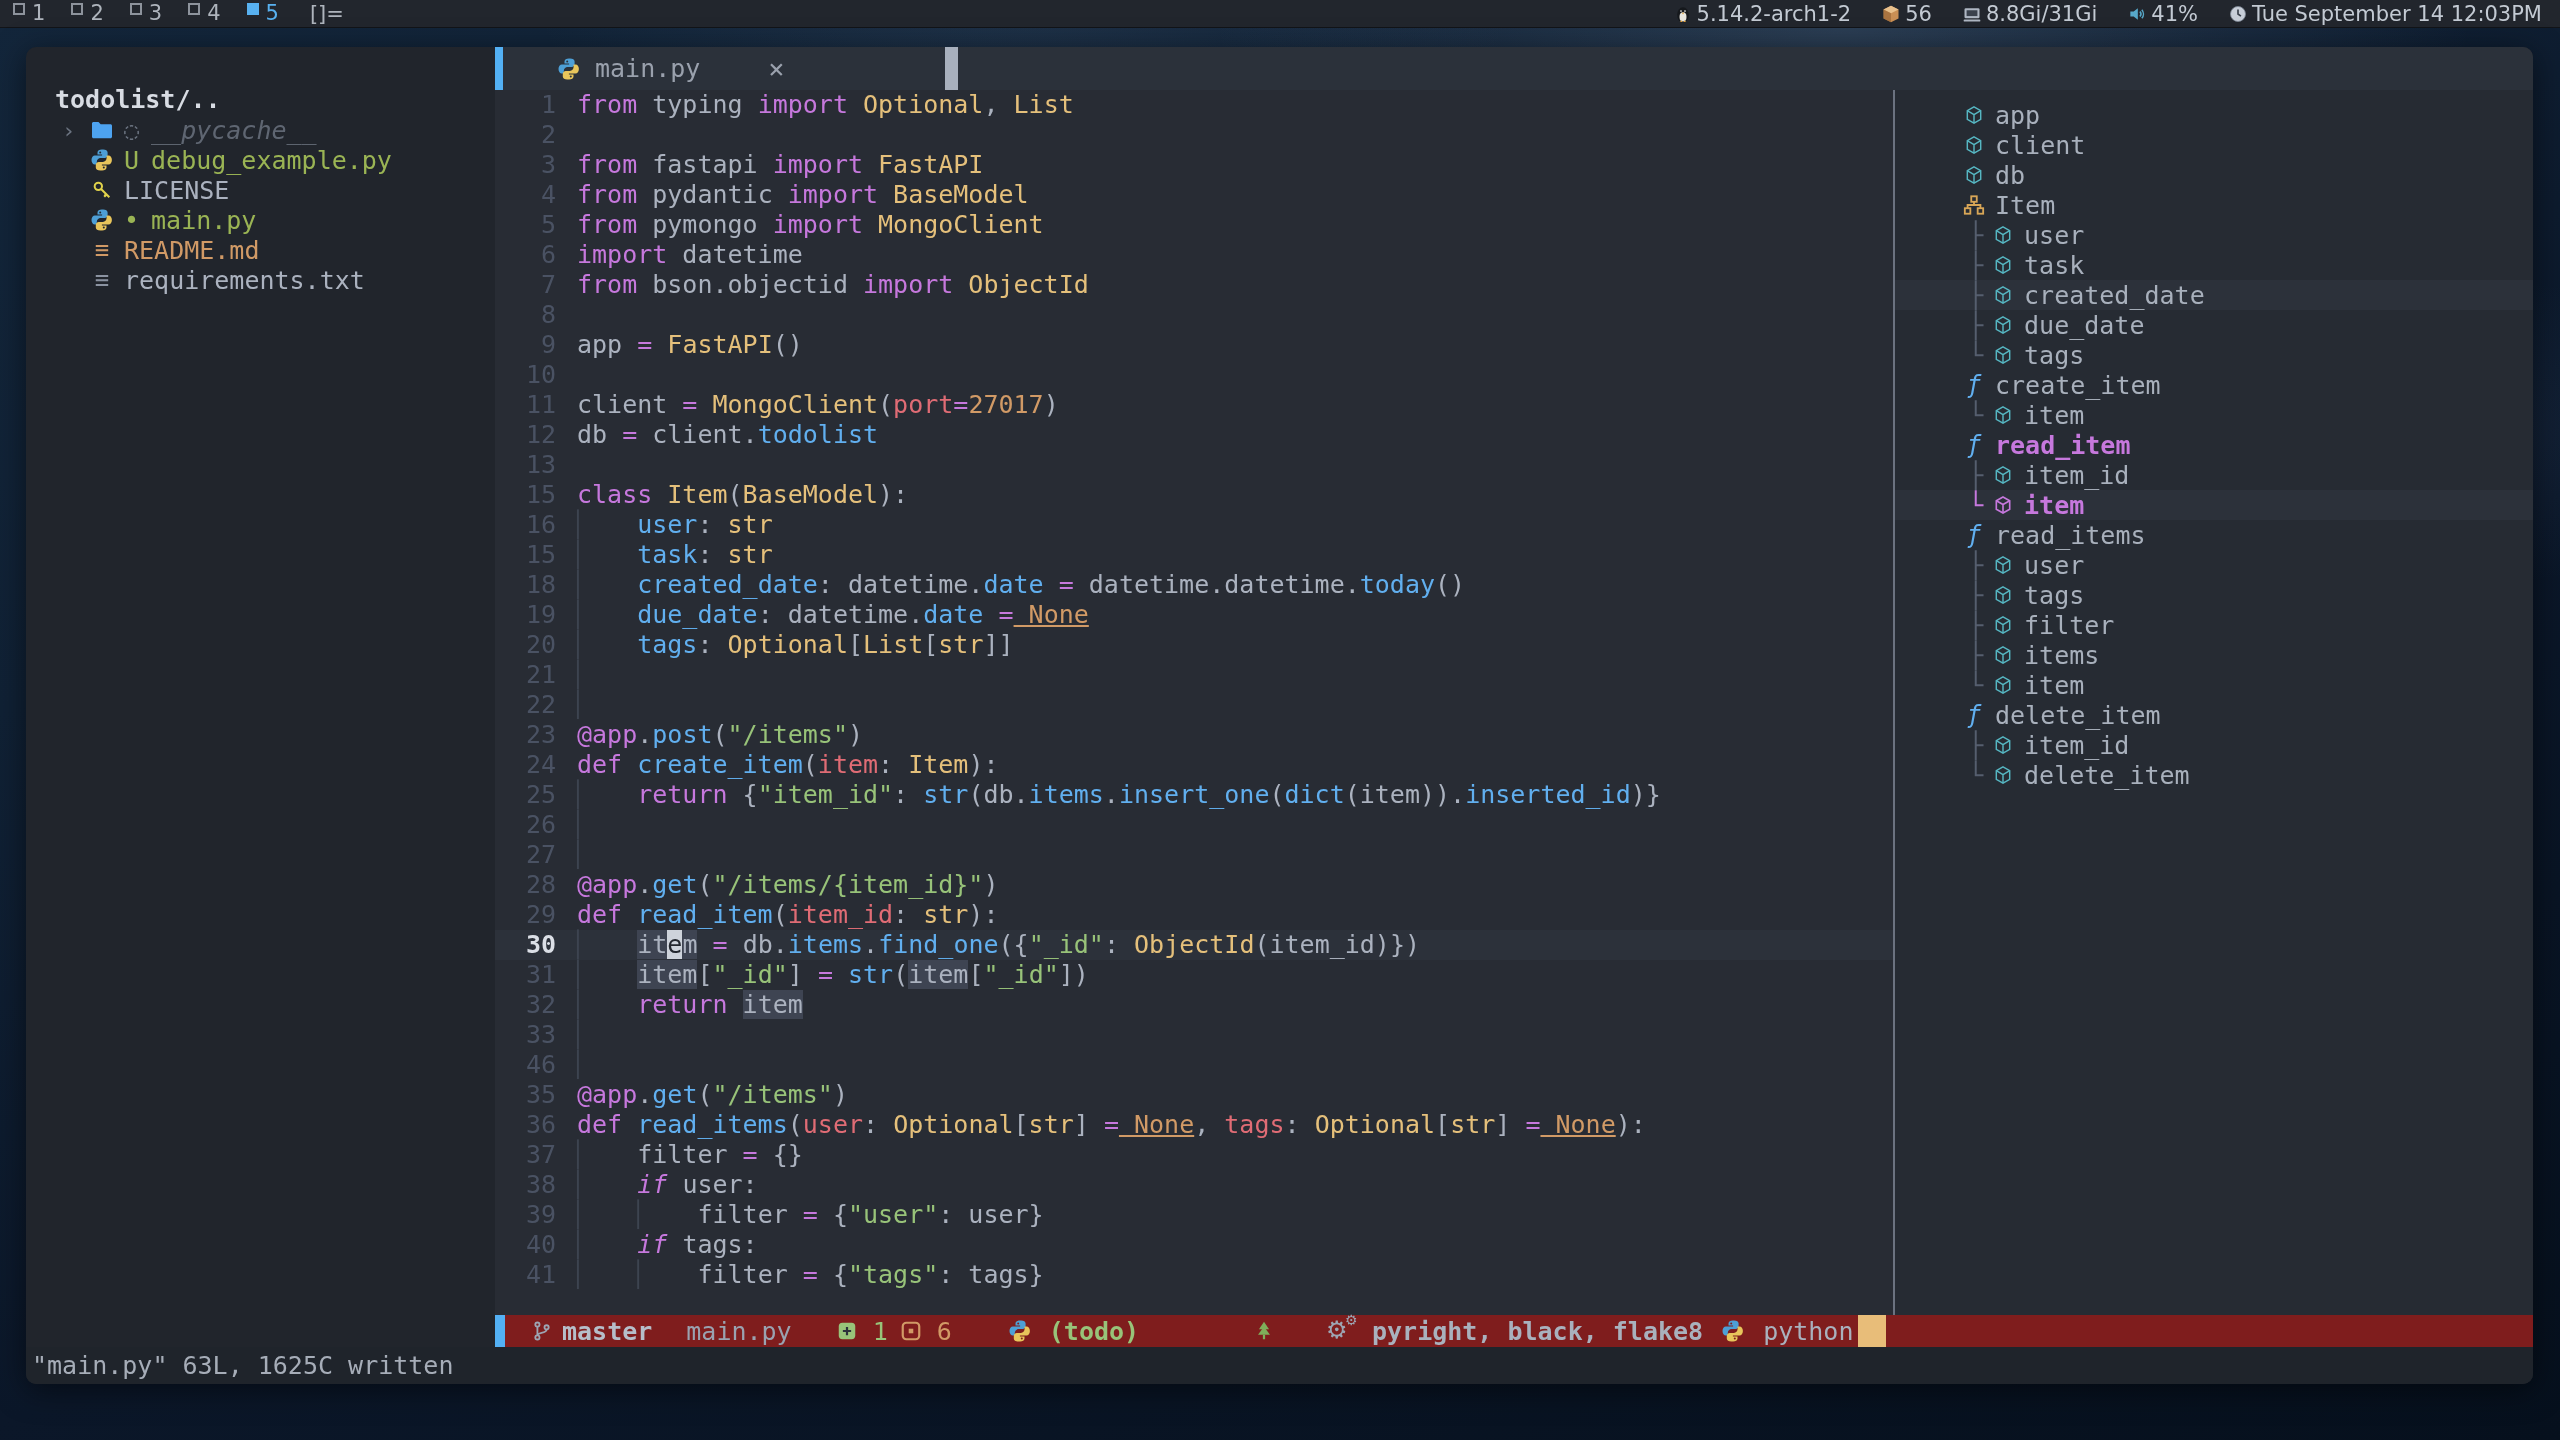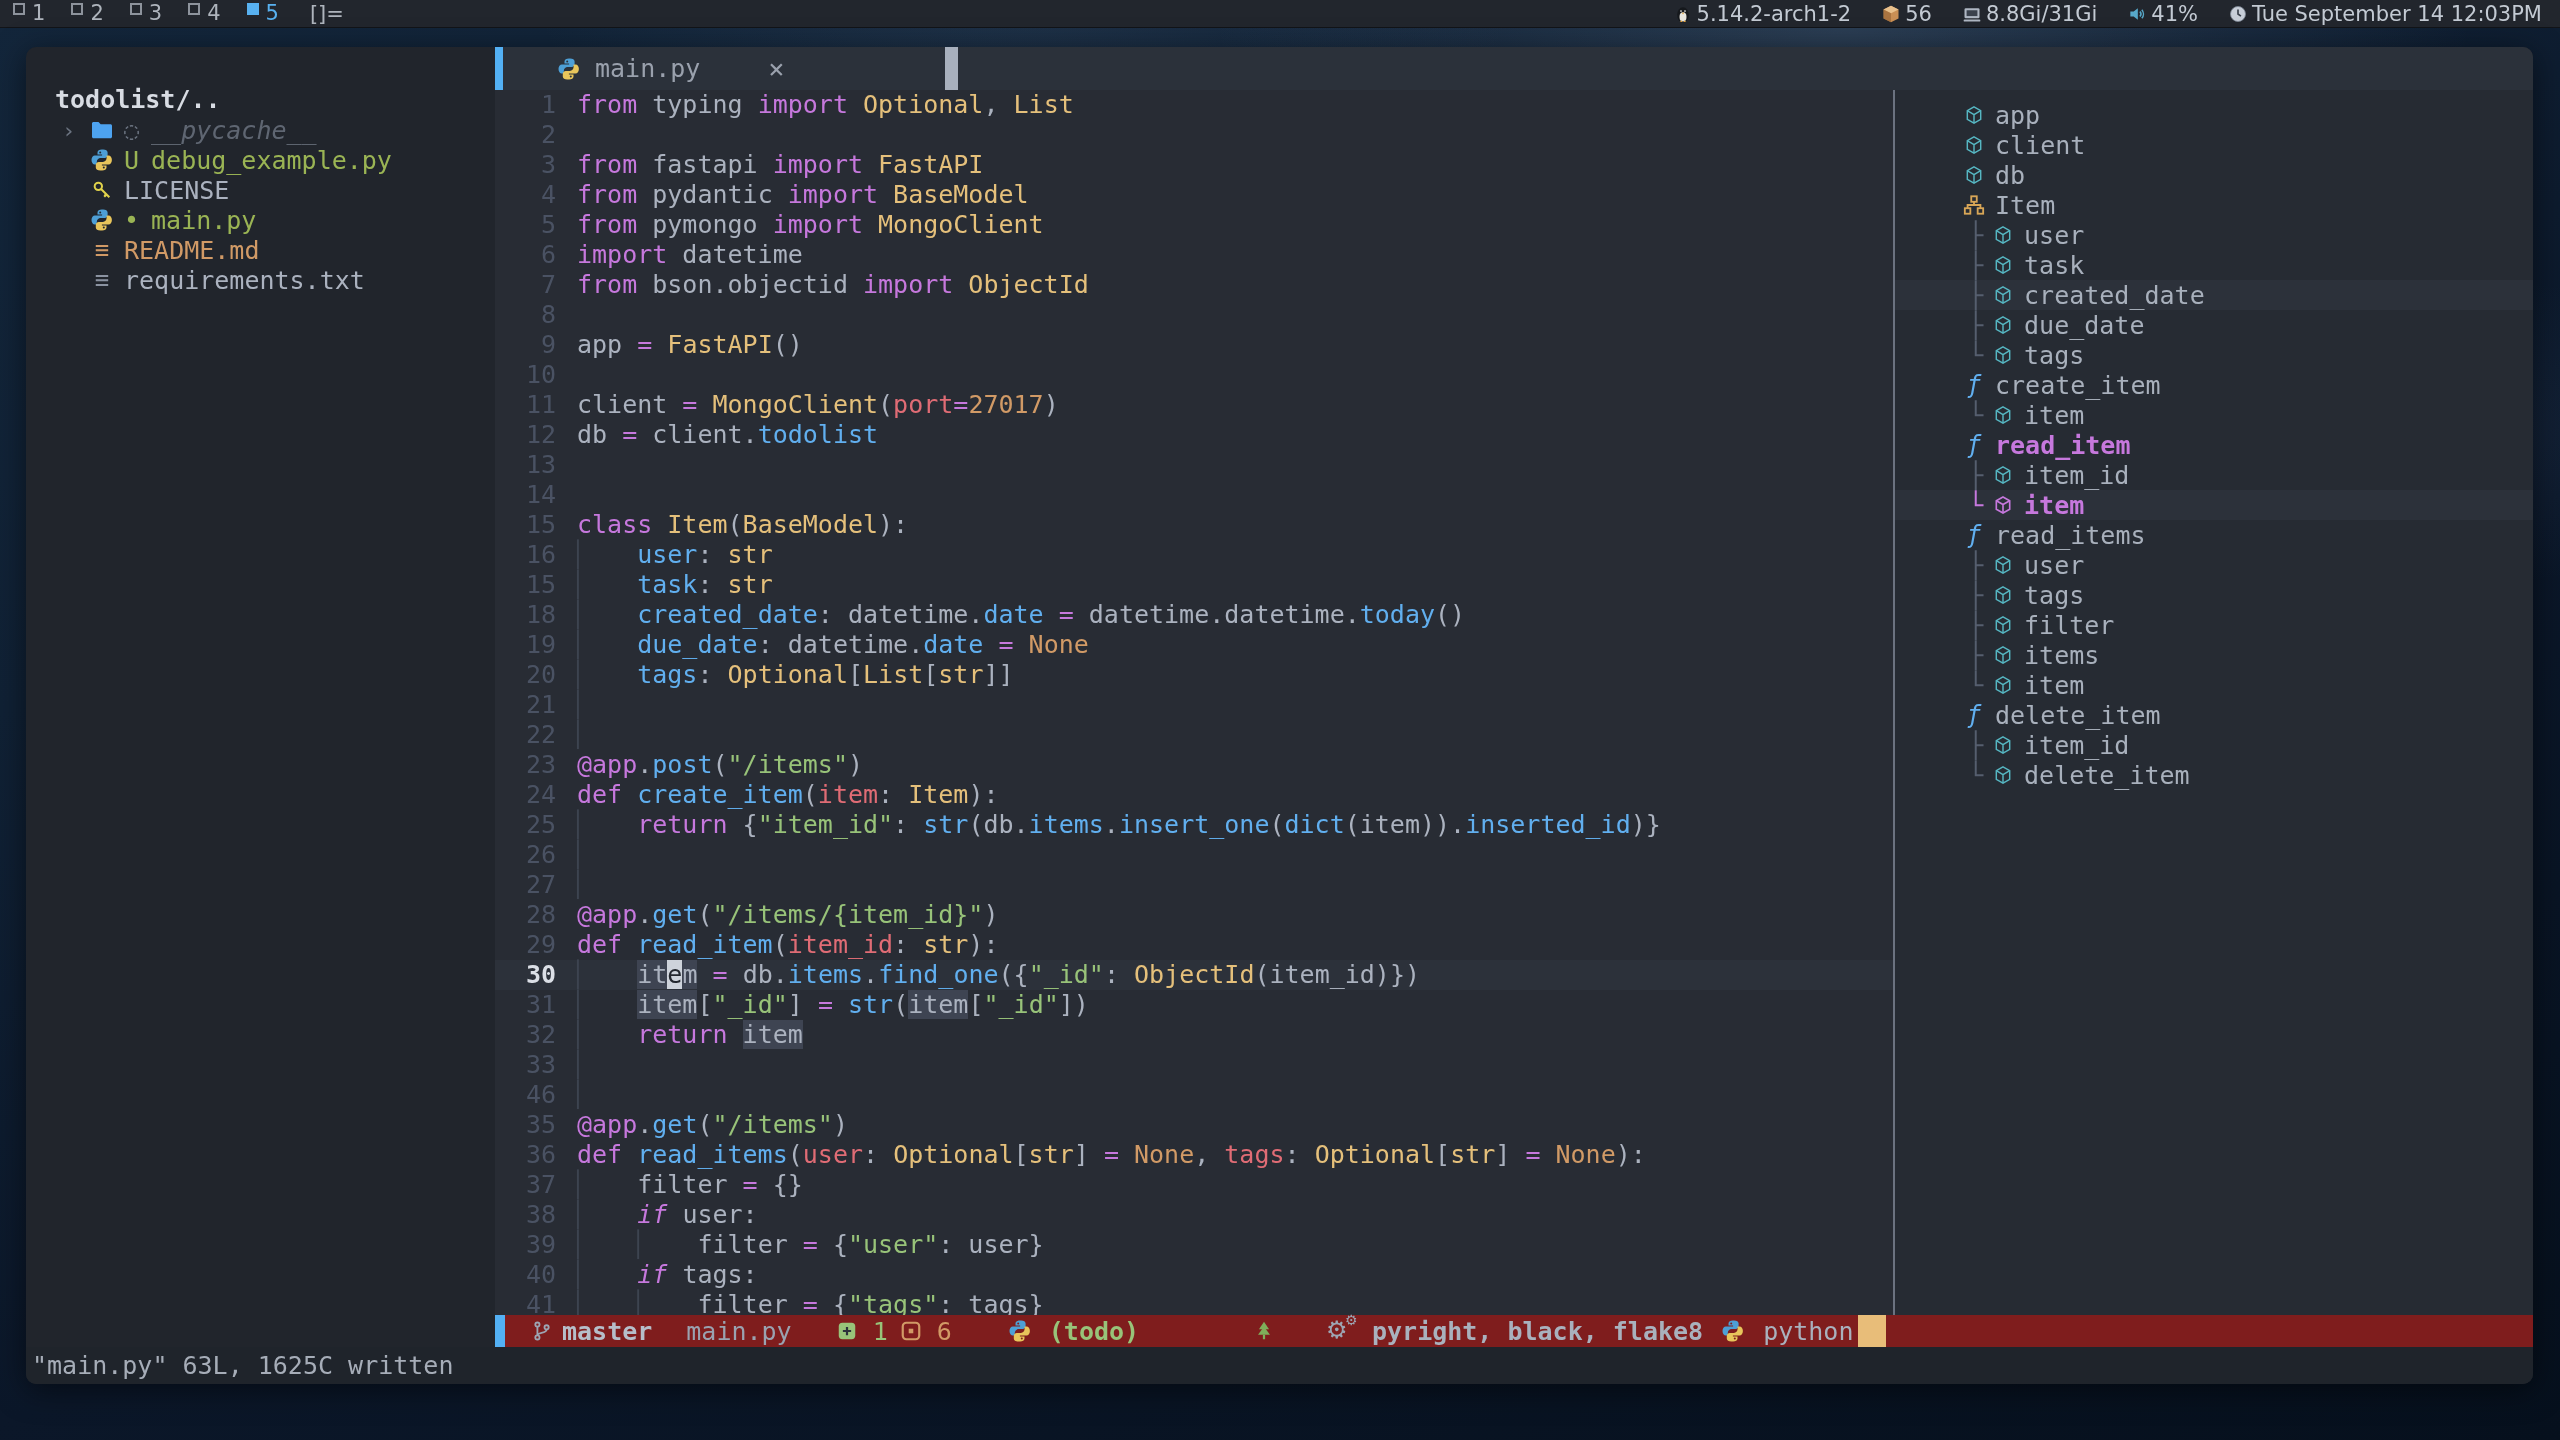--- a/index.html
+++ b/index.html
@@ -64,21 +64,21 @@
   .ctext{padding-left:21px;white-space:pre;}
   .tk-k{color:#c678dd;}
   .tk-kb{color:#c678dd;font-weight:normal;}
   .tk-ki{color:#c678dd;font-style:italic;}
   .tk-op{color:#c678dd;}
   .tk-v{color:#abb2bf;}
   .tk-f{color:#61afef;}
   .tk-t{color:#e5c07b;}
   .tk-s{color:#98c379;}
   .tk-n{color:#d19a66;}
-  .tk-o{color:#d19a66;}
+  .tk-o{color:#d19a66;text-decoration:underline;}
   .tk-p{color:#e06c75;}
   .tk-g{color:#3d4450;}
   .tk-whl{background:#3e4452;color:#abb2bf;}
   .tk-cursor{background:#ced3db;color:#23272e;}
   
   .vsep{position:absolute;left:1867px;top:43px;width:2px;height:1225px;background:#6b7280;}
   .outline{position:absolute;left:1869px;top:43px;width:638px;height:1225px;background:#262b33;padding-top:10px;box-sizing:border-box;}
   .orow{display:flex;align-items:center;height:30px;padding-left:68px;font-size:25px;color:#a8b0bc;}
   .orow.d1{padding-left:73px;}
   .orow.hl{background:#2c313a;}
@@ -315,24 +315,20 @@
       </div>
       <div class="cl">
         <span class="num">12</span>
         <span class="ctext"><span class="tk-v">db </span><span class="tk-op">=</span><span class="tk-v"> client.</span><span class="tk-f">todolist</span></span>
       </div>
       <div class="cl">
         <span class="num">13</span>
         <span class="ctext"></span>
       </div>
       <div class="cl">
-        <span class="num">14</span>
-        <span class="ctext"></span>
-      </div>
-      <div class="cl">
         <span class="num">15</span>
         <span class="ctext"><span class="tk-kb">class</span><span class="tk-t"> Item</span><span class="tk-v">(</span><span class="tk-t">BaseModel</span><span class="tk-v">):</span></span>
       </div>
       <div class="cl">
         <span class="num">16</span>
         <span class="ctext"><span class="tk-g">▏   </span><span class="tk-f">user</span><span class="tk-v">: </span><span class="tk-t">str</span></span>
       </div>
       <div class="cl">
         <span class="num">15</span>
         <span class="ctext"><span class="tk-g">▏   </span><span class="tk-f">task</span><span class="tk-v">: </span><span class="tk-t">str</span></span>

